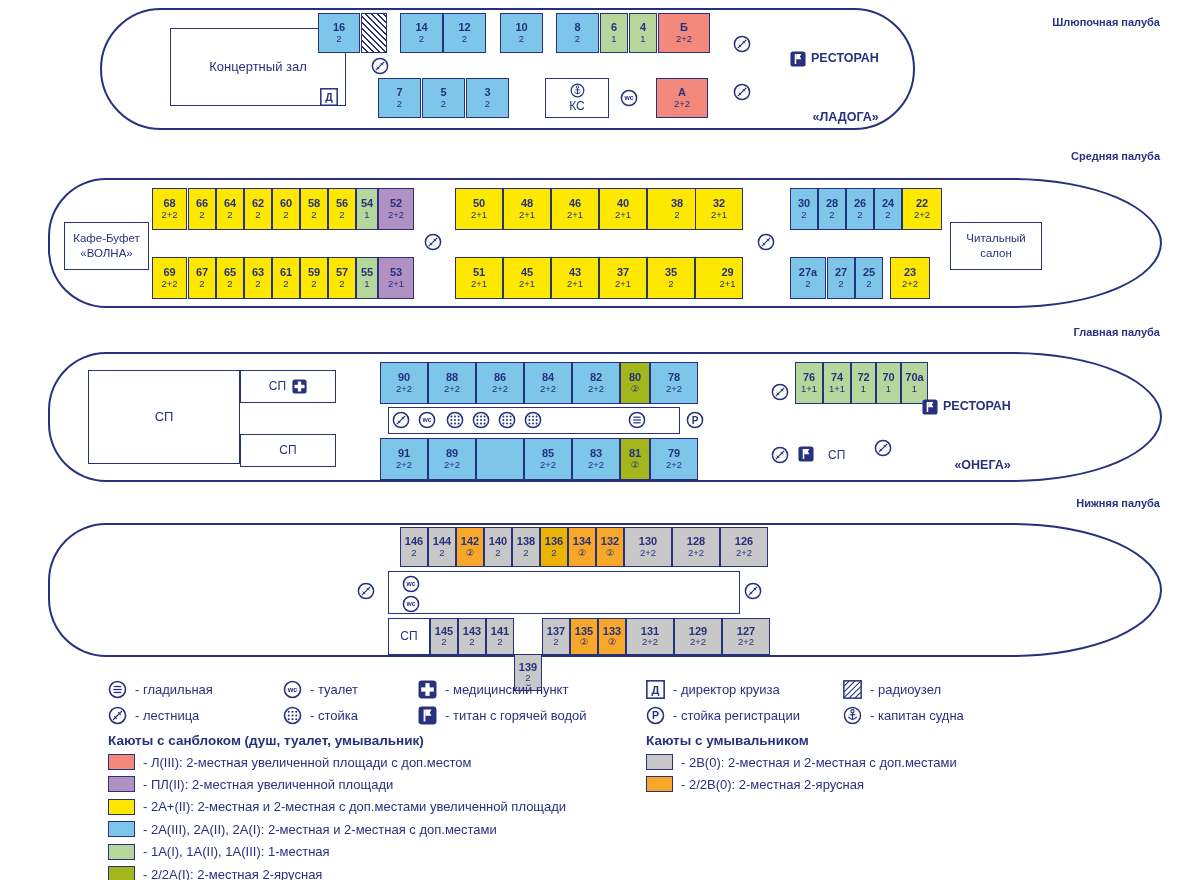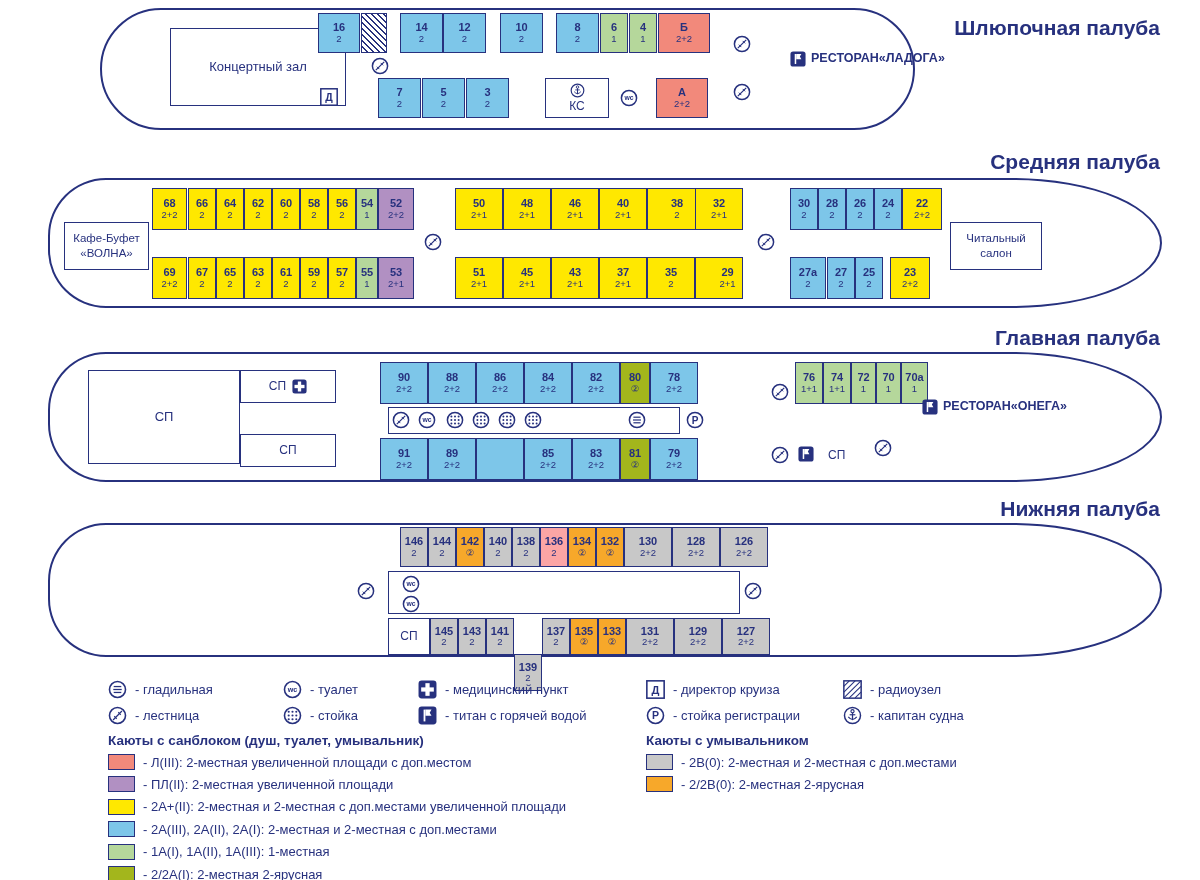--- a/index.html
+++ b/index.html
@@ -4,39 +4,39 @@
 <style>
   :root{ --navy:#27317e; }
   *{ margin:0; padding:0; box-sizing:border-box; }
   body{ font-family:"Liberation Sans", sans-serif; background:#ffffff; }
   #plan{ position:relative; width:1200px; height:880px; background:#fff; overflow:hidden; }
 
   .hull{ position:absolute; border:2px solid var(--navy); background:#fff; }
   .hull.rounded{ border-radius:61px; }
   .hull.bow{ border-radius:58px 150px 150px 58px / 58px 50% 50% 58px; }
 
-  .deck-title{ position:absolute; font-size:21px; font-weight:bold; color:var(--navy); white-space:nowrap; }
+  .deck-title{ position:absolute; font-size:11px; font-weight:bold; color:var(--navy); white-space:nowrap; }
 
   .room{ position:absolute; border:1.4px solid var(--navy); background:#fff; display:flex;
          flex-direction:column; align-items:center; justify-content:center; gap:2px;
          color:var(--navy); text-align:center; line-height:1.15; font-size:12px; }
   .room.row{ flex-direction:row; gap:6px; }
   .room.hatch{ background:repeating-linear-gradient(45deg,#fff 0px,#fff 3px,var(--navy) 3px,var(--navy) 4.3px); }
 
   .cabin{ position:absolute; border:1.2px solid var(--navy); display:flex; flex-direction:column;
           align-items:center; justify-content:center; color:var(--navy); line-height:1.05; overflow:hidden; }
   .cabin .num{ font-size:11px; font-weight:bold; }
   .cabin .cap{ font-size:9.5px; }
 
   .icon{ position:absolute; line-height:0; }
   .iconwrap{ display:inline-block; line-height:0; }
 
   .textblock{ position:absolute; display:flex; align-items:flex-start; gap:5px; color:var(--navy);
               font-weight:bold; font-size:12.5px; line-height:1.2; white-space:nowrap; }
-  .textblock .tcol{ display:flex; align-items:flex-end; }
+  .textblock .tcol{ display:flex; flex-direction:column; align-items:flex-end;gap:44px; }
 
   .legend-item{ position:absolute; display:flex; align-items:center; gap:8px; color:var(--navy);
                 font-size:13px; white-space:nowrap; }
   .legend-heading{ position:absolute; color:var(--navy); font-size:13.5px; font-weight:bold; white-space:nowrap; }
   .swatch{ display:inline-block; width:27px; height:16px; border:1.3px solid var(--navy); flex:0 0 auto; }
 </style>
 </head>
 <body>
 
 <div id="plan" style="width: 1200px; height: 880px; background: rgb(255, 255, 255);">
@@ -538,21 +538,21 @@
       <div class="cap">②</div>
     </div>
     <div class="cabin" style="left: 484px; top: 527px; width: 28px; height: 40px; background: rgb(200, 200, 200);">
       <div class="num">140</div>
       <div class="cap">2</div>
     </div>
     <div class="cabin" style="left: 512px; top: 527px; width: 28px; height: 40px; background: rgb(200, 200, 200);">
       <div class="num">138</div>
       <div class="cap">2</div>
     </div>
-    <div class="cabin" style="left: 540px; top: 527px; width: 28px; height: 40px; background: #fca5a5;">
+    <div class="cabin" style="left: 540px; top: 527px; width: 28px; height: 40px; background: #eab308;">
       <div class="num">136</div>
       <div class="cap">2</div>
     </div>
     <div class="cabin" style="left: 568px; top: 527px; width: 28px; height: 40px; background: rgb(247, 168, 42);">
       <div class="num">134</div>
       <div class="cap">②</div>
     </div>
     <div class="cabin" style="left: 596px; top: 527px; width: 28px; height: 40px; background: rgb(247, 168, 42);">
       <div class="num">132</div>
       <div class="cap">②</div>

